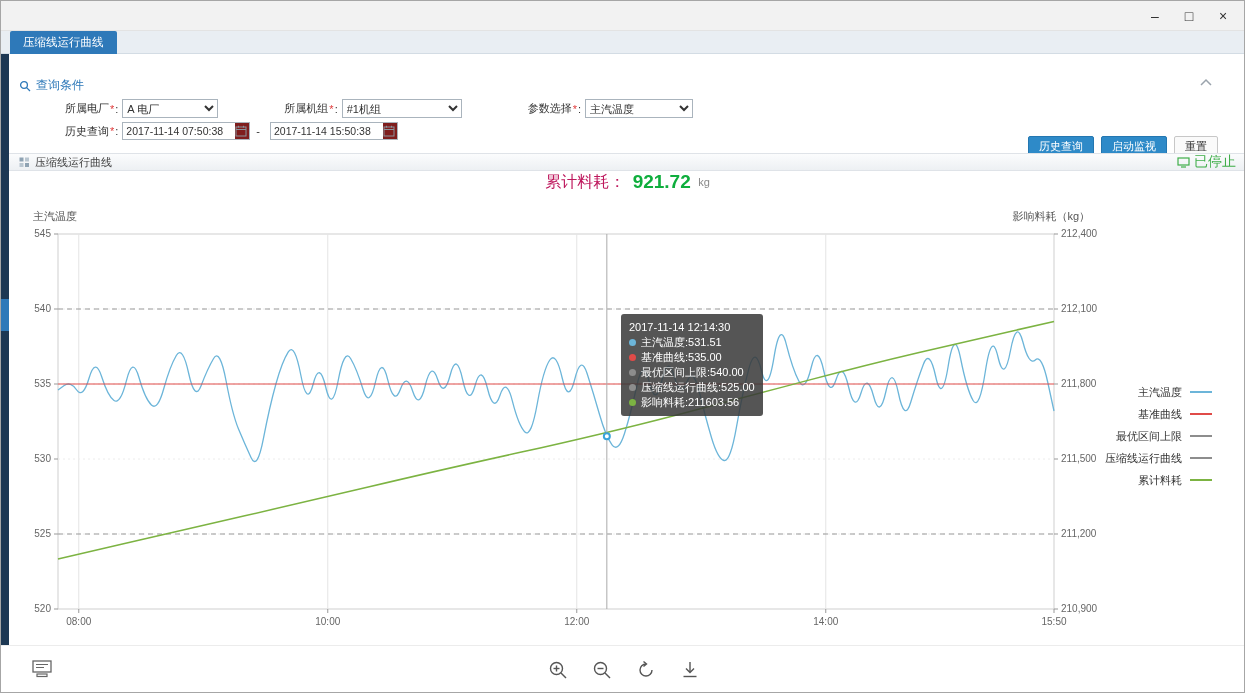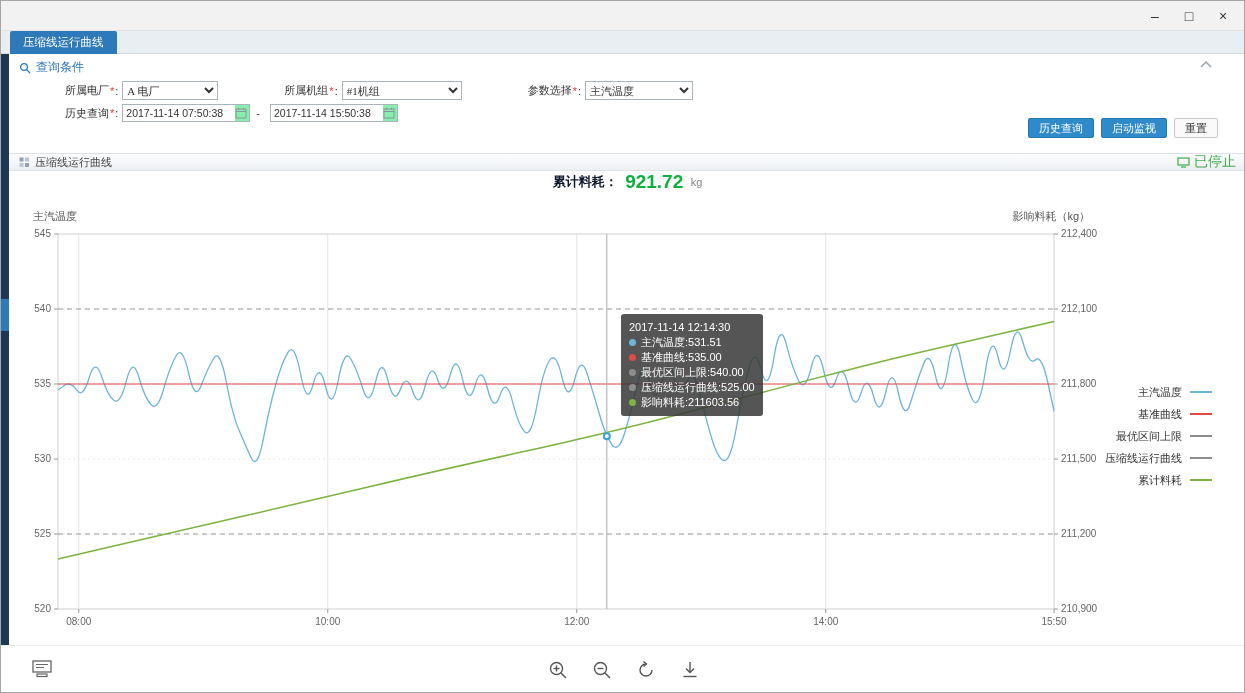--- a/index.html
+++ b/index.html
@@ -13,44 +13,44 @@
 
   
   .tabbar { position:absolute; top:30px; left:0; width:100%; height:23px; background:#e9eef3; border-bottom:1px solid #d3dce4; }
   .tab { display:inline-block; margin-left:9px; height:23px; line-height:23px; padding:0 13px; background:#2e79b9; color:#fff; font-size:11.5px; border-radius:2px 2px 0 0; }
 
   
   .side-strip { position:absolute; top:53px; left:0; width:8px; height:640px; background:#1d3854; }
   .side-accent { margin-top:245px; height:32px; background:#2e79b9; }
 
   
-  .query-panel { position:absolute; left:8px; top:53px; width:1237px; height:99px; background:#fff; }
+  .query-panel { position:absolute; left:8px; top:71px; width:1237px; height:99px; background:#fff; }
   .query-header { position:absolute; top:5px; left:10px; color:#2e79b9; font-size:12px; display:flex; align-items:center; gap:5px; }
   .collapse-btn { position:absolute; top:4px; right:32px; width:16px; height:14px; }
   .form-row1 { position:absolute; top:27px; left:12px; display:flex; align-items:center; font-size:11px; color:#333; }
   .form-row2 { position:absolute; top:50px; left:12px; display:flex; align-items:center; font-size:11px; color:#333; }
   .fld { display:flex; align-items:center; margin-right:22px;margin-left:44px; }
   .req { color:#e03b3b; margin:0 1px; }
-  .fld select { font-size:11px; height:19px; min-width:96px; margin-left:4px; border:1px solid #aab4bd; background:#fff; color:#333;font-family:Liberation Serif, serif; }
-  .date-wrap { display:flex; align-items:center; margin-left:4px; border:1px solid #aab4bd; background:#86efac; height:18px; padding-right:2px; }
+  .fld select { font-size:11px; height:19px; min-width:96px; margin-left:4px; border:1px solid #aab4bd; background:#fff; color:#333; }
+  .date-wrap { display:flex; align-items:center; margin-left:4px; border:1px solid #aab4bd; background:#7f1d1d; height:18px; padding-right:2px; }
   .date-wrap input { border:0; outline:0; font-size:10.5px; width:112px; height:16px; padding-left:3px; color:#333; font-family:"Liberation Sans",sans-serif; }
   .range-sep { margin:0 6px; color:#333; }
   .btn-row { position:absolute; top:64px; right:28px; display:flex; gap:7px; }
   .btn { font-size:11px; height:20px; line-height:18px; padding:0 10px; border-radius:2px; cursor:default; }
   .btn-primary { background:#2e8ac8; border:1px solid #2477b1; color:#fff; }
   .btn-plain { background:#fafafa; border:1px solid #c7c7c7; color:#333; }
 
   
   .section-header { position:absolute; left:8px; top:152px; width:1237px; height:18px; background:linear-gradient(#fbfcfd,#edf0f3); border-top:1px solid #dfe3e8; border-bottom:1px solid #dfe3e8; font-size:11px; color:#444; display:flex; align-items:center; padding:0 10px; }
   .section-title { margin-left:5px; }
   .section-status { margin-left:auto; display:flex; align-items:center; gap:4px; color:#3fae49; font-size:14px; }
 
   
   .summary { position:absolute; left:8px; top:170px; width:1237px; height:26px; text-align:center; }
-  .summary-label { font-size:13px; font-weight:bold; color:#0f172a; vertical-align:middle; }
+  .summary-label { font-size:16px; font-weight:normal; color:#be185d; vertical-align:middle; }
   .summary-value { font-size:19px; font-weight:bold; color:#0fae3d; vertical-align:middle; margin:0 3px; }
   .summary-unit { font-size:11px; color:#888; vertical-align:middle; }
 
   
   .chart-wrapper { position:absolute; left:8px; top:196px; width:1237px; height:448px; }
   .axis-title { position:absolute; font-size:11px; color:#555; }
   .axis-title.left { left:24px; top:12px; }
   .axis-title.right { right:156px; top:12px; }
   #chart-svg { position:absolute; left:0; top:26px; }
   #chart-svg text { font-family:"Liberation Sans",sans-serif; }

